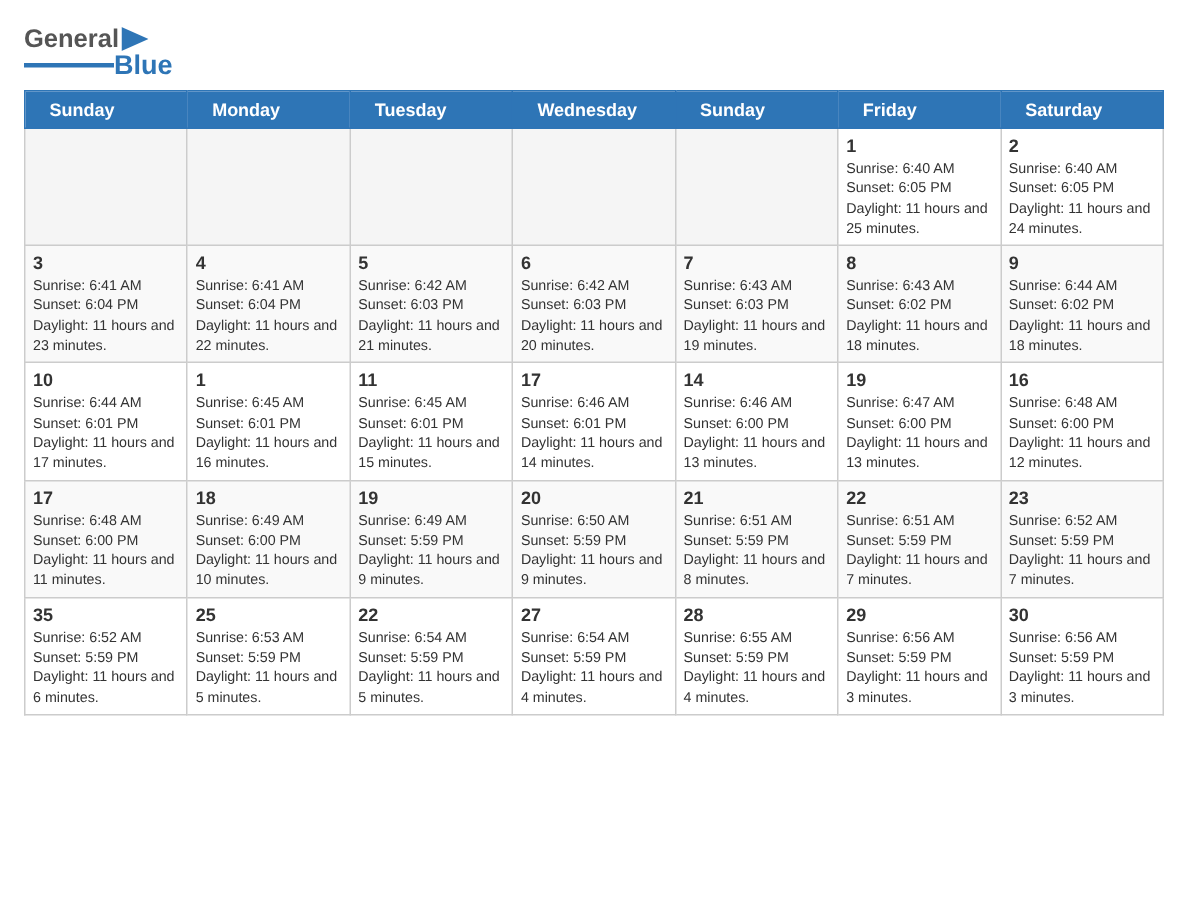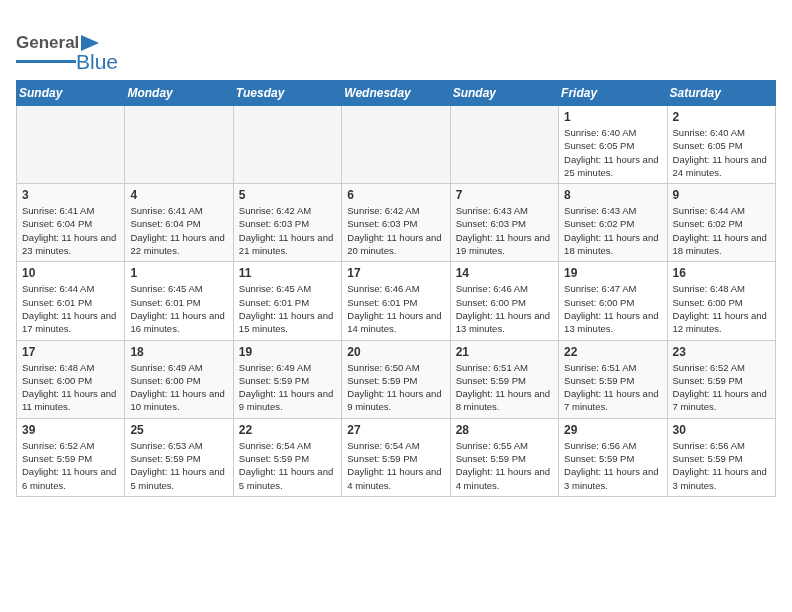--- a/index.html
+++ b/index.html
@@ -35,26 +35,25 @@
       margin-top: 2px;
     }
     .calendar {
       width: 100%;
       border-collapse: collapse;
       font-size: 10.5px;
     }
     .calendar th {
       background: #2e75b6;
       color: #fff;
-      padding: 5px 2px;
+      padding: 5px 16px;
       text-align: left;
       font-size: 12px;
       font-weight: bold;
       border: 1px solid #2e75b6;
-      font-style: italic;
     }
     .calendar td {
       border: 1px solid #ccc;
       vertical-align: top;
       padding: 4px 5px;
       width: calc(100%/7);
       min-height: 80px;
       background: #fff;
     }
     .calendar td.empty {
@@ -72,30 +71,29 @@
     }
     .day-info {
       font-size: 9.5px;
       color: #333;
       line-height: 1.4;
     }
     .logo-wrapper {
       display: flex;
       align-items: center;
       gap: 2px;
-      margin-top: 17px;
     }
     .logo-general {
       font-size: 17px;
       font-weight: bold;
       color: #555;
     }
     .logo-blue-text {
-      font-size: 21px;
-      font-weight: normal;
+      font-size: 18px;
+      font-weight: bold;
       color: #2e75b6;
     }
   </style>
 </head>
 <body>
 
 <div class="header">
   <div class="logo">
     <div class="logo-wrapper">
       <span class="logo-general">General</span>
@@ -227,21 +225,21 @@
           <span class="day-num">22</span>
           <div class="day-info">Sunrise: 6:51 AM<br>Sunset: 5:59 PM<br>Daylight: 11 hours and 7 minutes.</div>
         </td>
         <td>
           <span class="day-num">23</span>
           <div class="day-info">Sunrise: 6:52 AM<br>Sunset: 5:59 PM<br>Daylight: 11 hours and 7 minutes.</div>
         </td>
       </tr>
       <tr>
         <td>
-          <span class="day-num">39</span>
+          <span class="day-num">35</span>
           <div class="day-info">Sunrise: 6:52 AM<br>Sunset: 5:59 PM<br>Daylight: 11 hours and 6 minutes.</div>
         </td>
         <td>
           <span class="day-num">25</span>
           <div class="day-info">Sunrise: 6:53 AM<br>Sunset: 5:59 PM<br>Daylight: 11 hours and 5 minutes.</div>
         </td>
         <td>
           <span class="day-num">22</span>
           <div class="day-info">Sunrise: 6:54 AM<br>Sunset: 5:59 PM<br>Daylight: 11 hours and 5 minutes.</div>
         </td>

